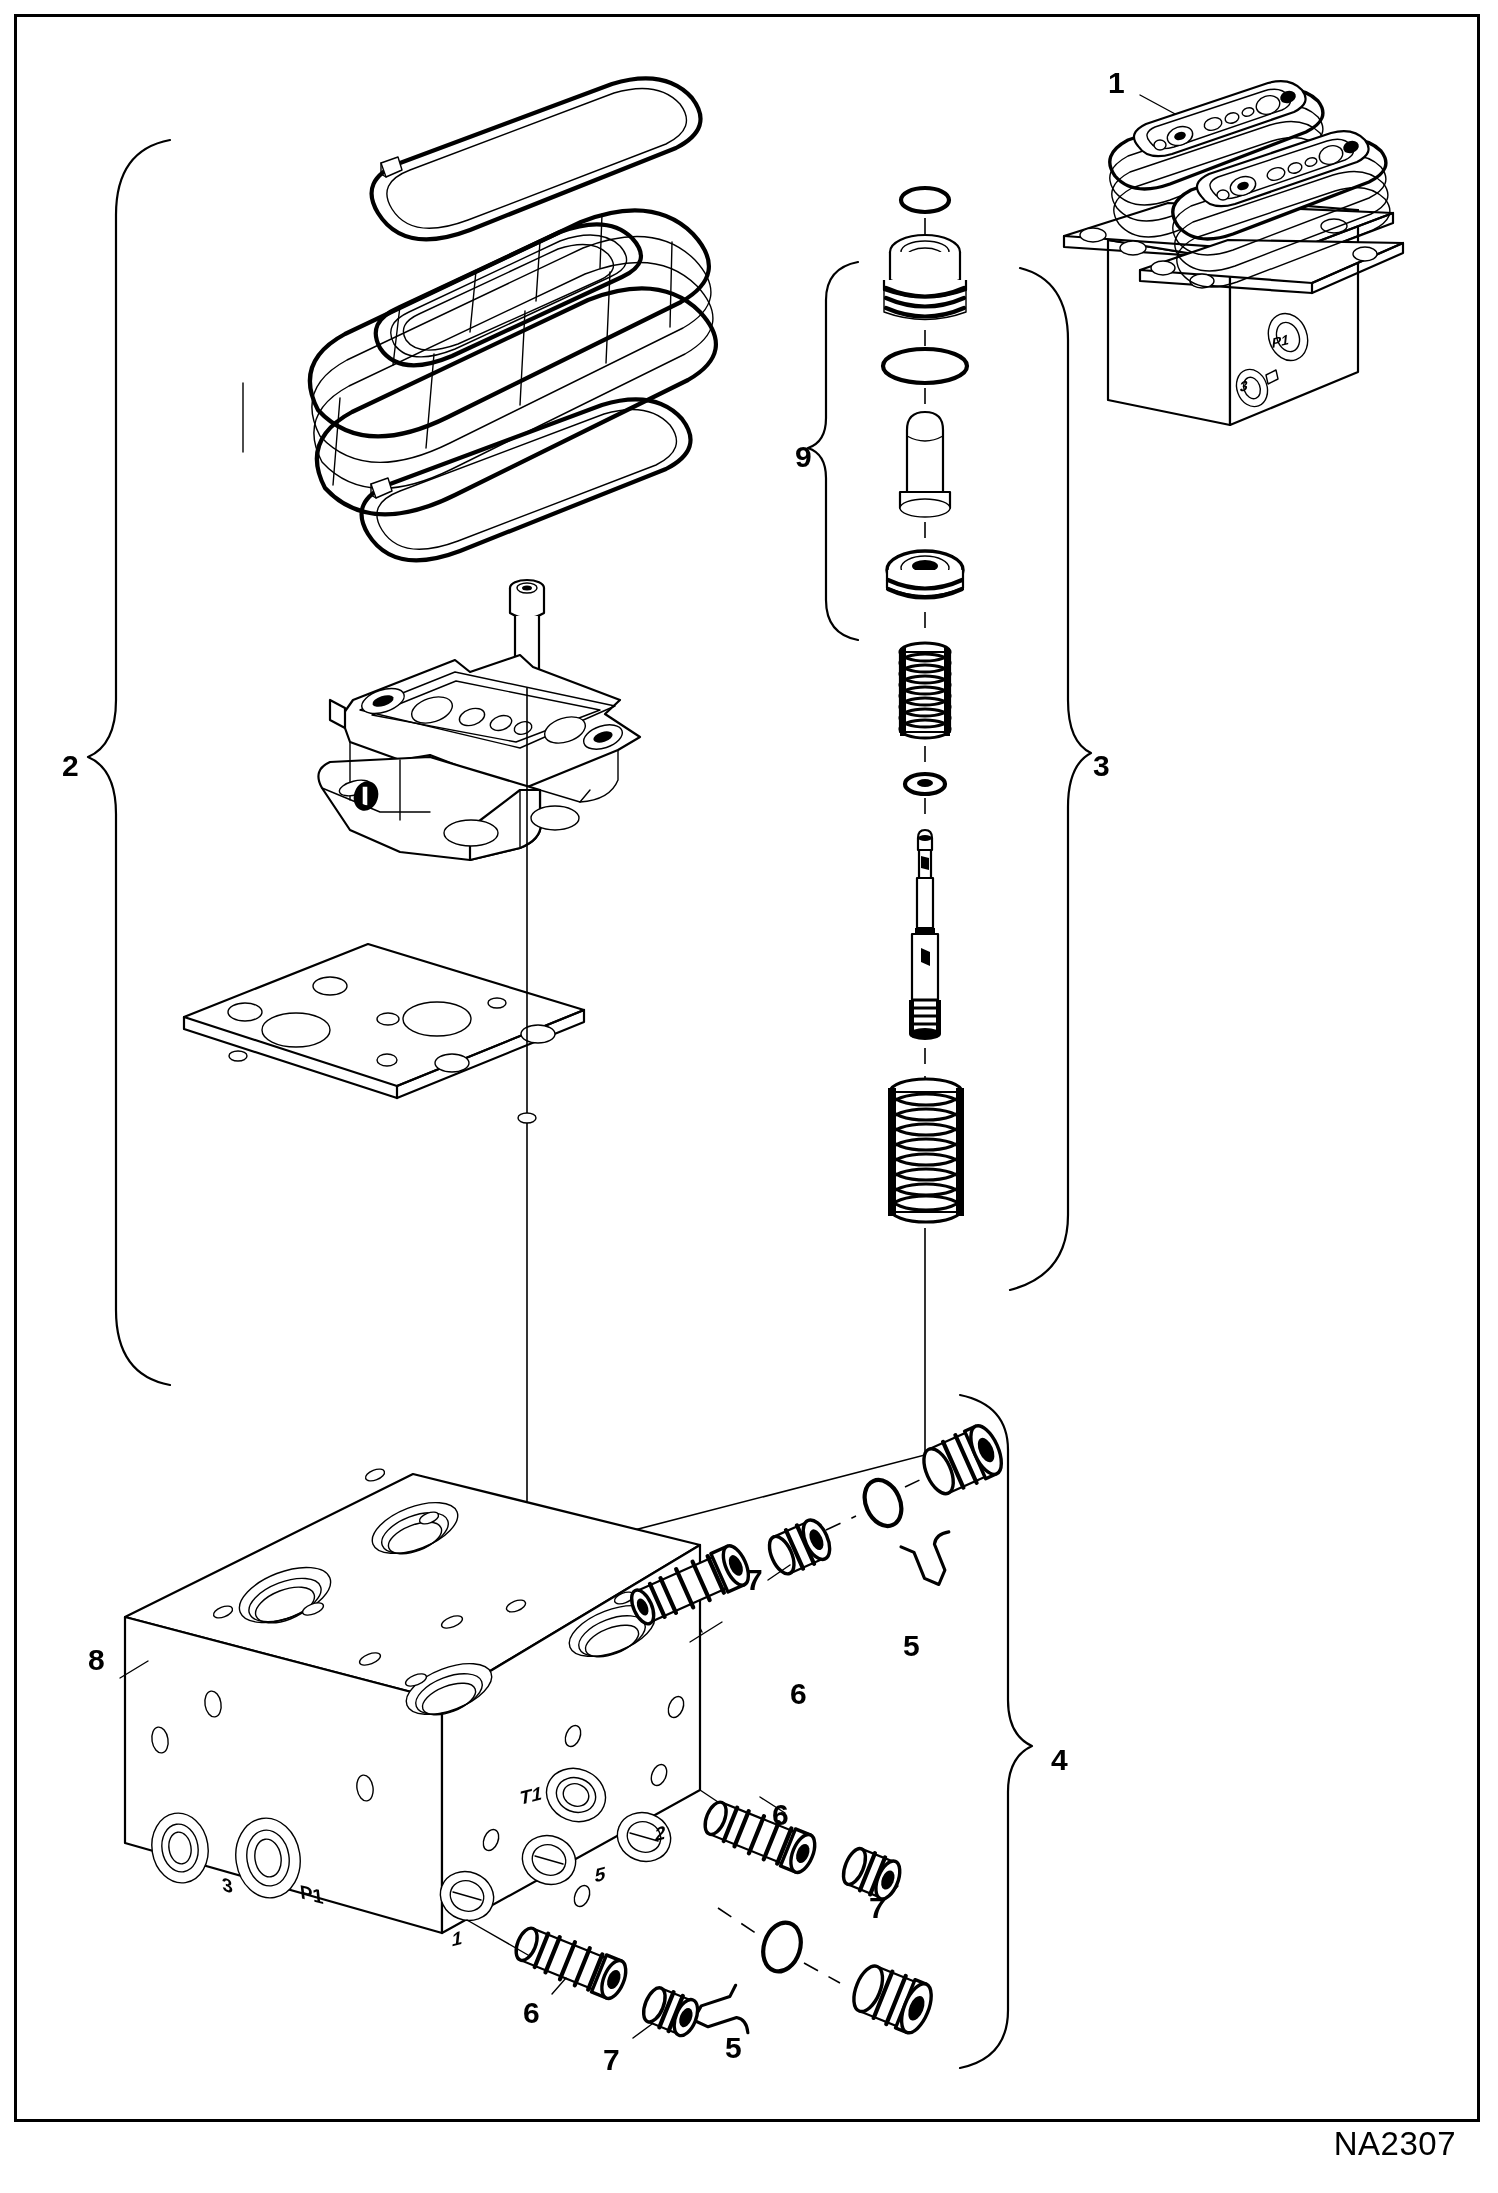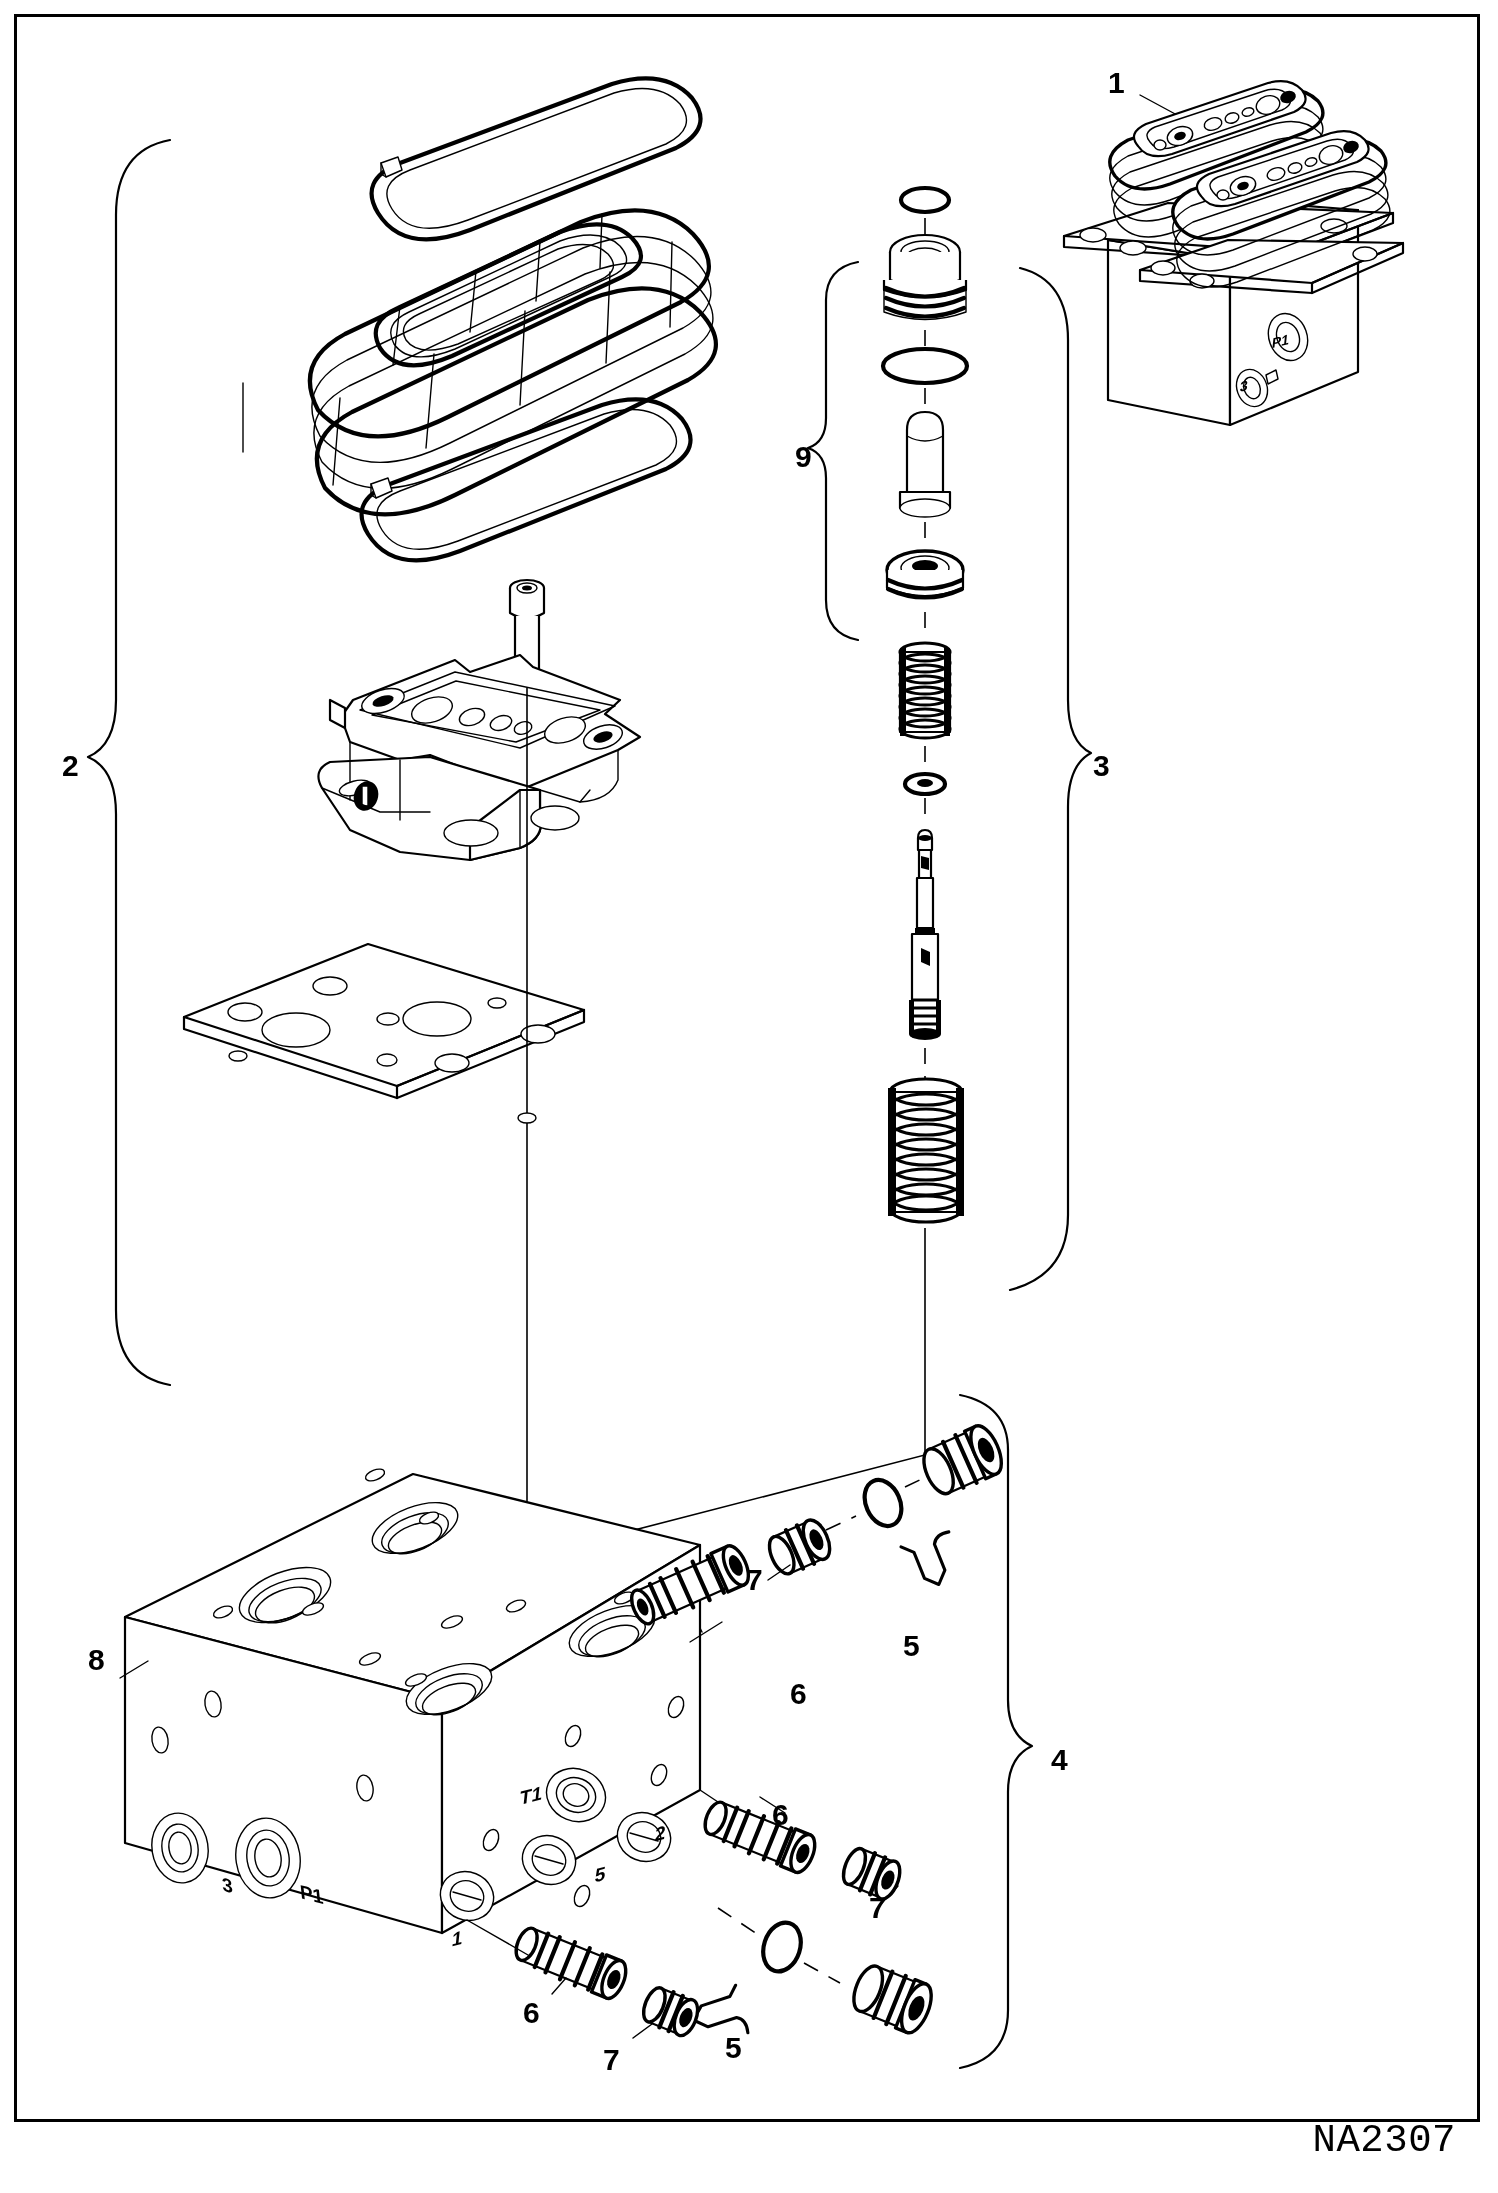--- a/index.html
+++ b/index.html
@@ -22,22 +22,22 @@
     font-family:"Liberation Sans", sans-serif;
     font-weight:bold;
     font-size:30px;
     color:#000;
     line-height:1;
     user-select:none;
   }
   .drawing-no{
     position:absolute;
     right:42px;bottom:30px;
-    font-family:Liberation Mono, monospace;
-    font-size:39px;
+    font-family:Liberation Sans, sans-serif;
+    font-size:33px;
     color:#000;
     letter-spacing:.5px;
   }
   .port-label{
     position:absolute;
     font-family:"Liberation Sans", sans-serif;
     font-weight:bold;
     font-size:19px;
     color:#000;
   }

